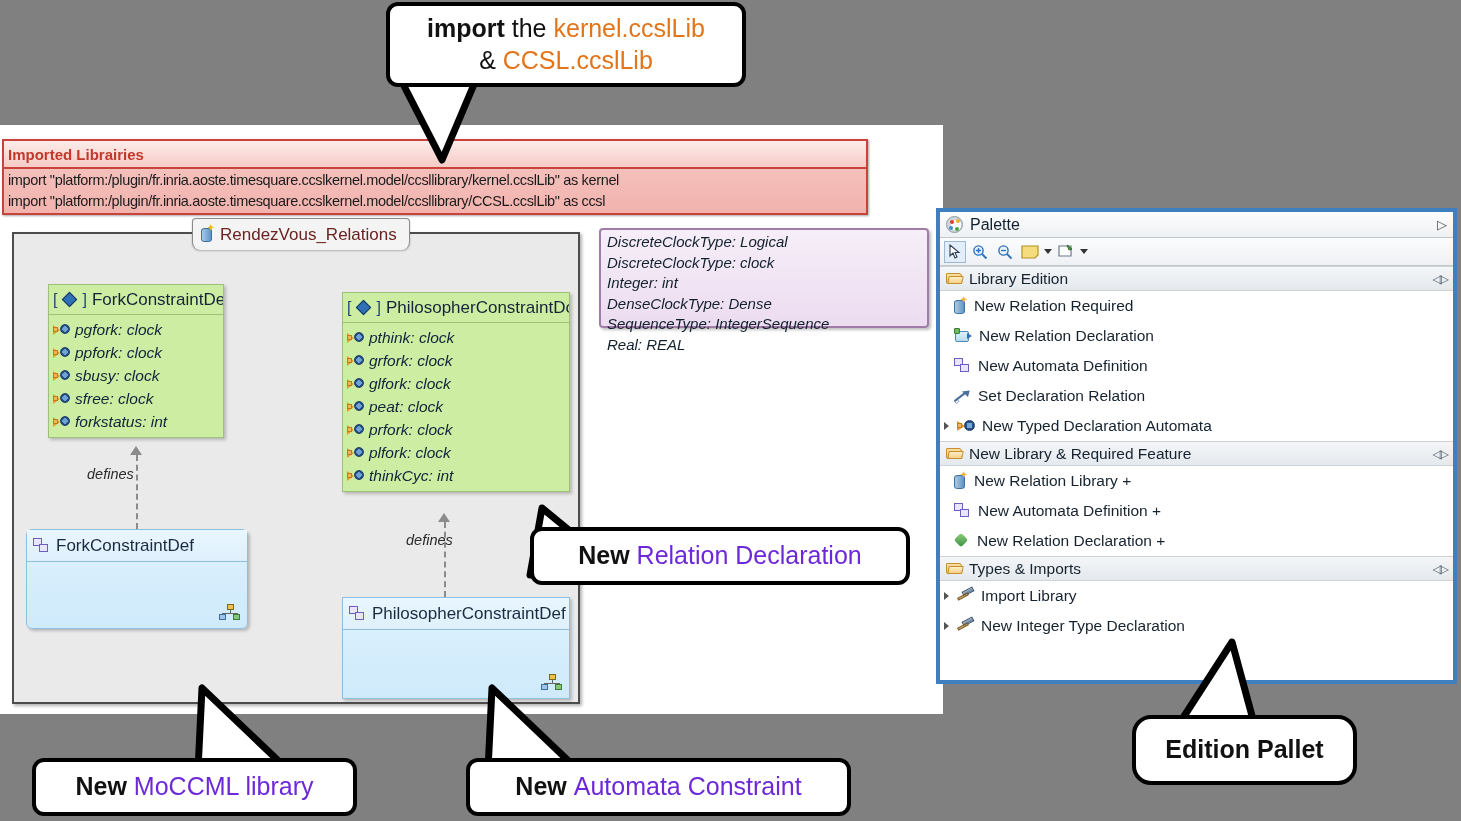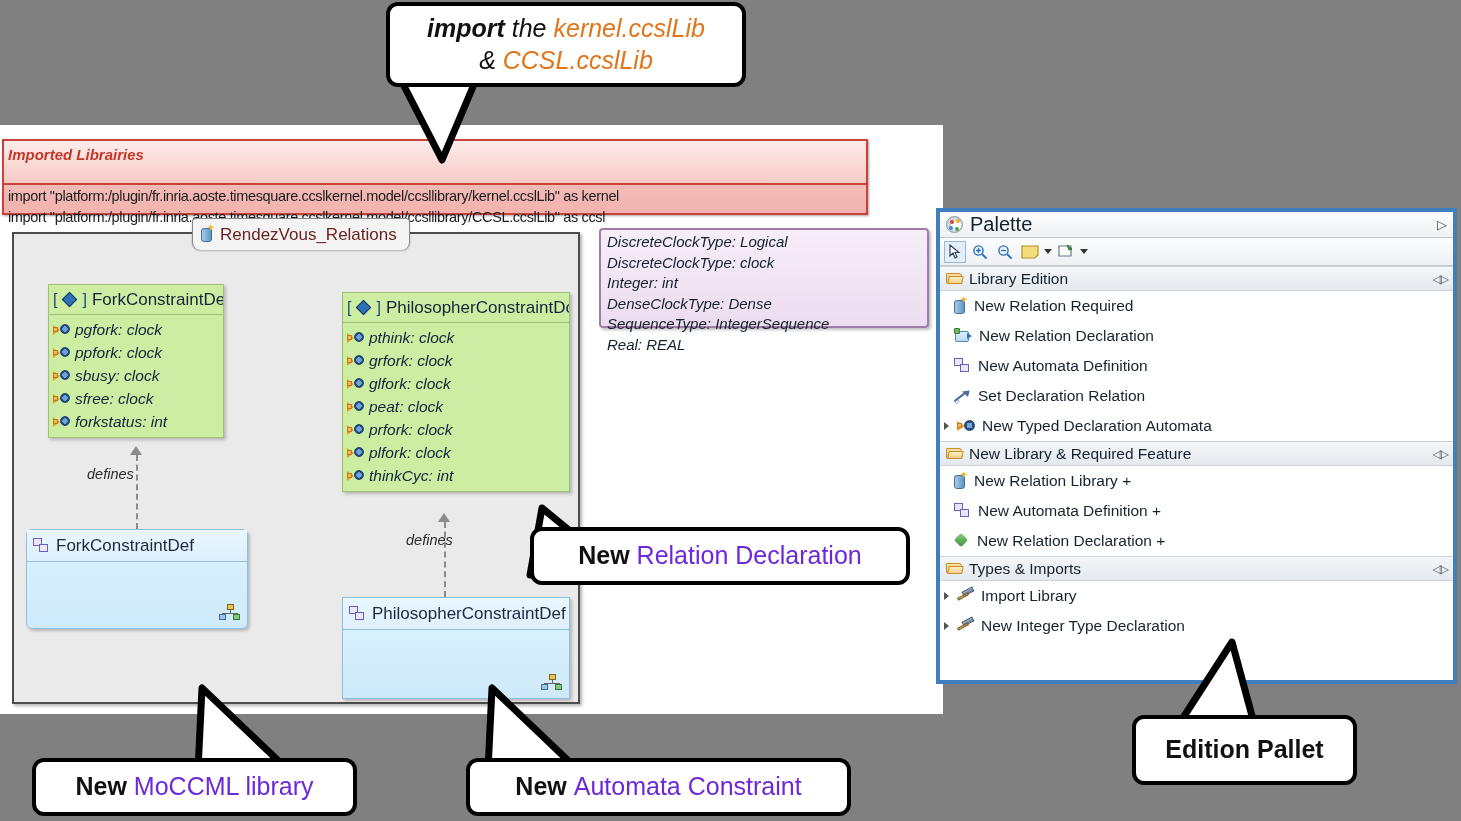--- a/index.html
+++ b/index.html
@@ -17,22 +17,22 @@
   }
 
   
   .implib {
     position:absolute; left:2px; top:14px; width:866px; height:76px;
     border:2px solid #c9423c;
     background:linear-gradient(to bottom,#f6c8c4,#f2b3ae);
     box-shadow:1px 1px 2px rgba(0,0,0,.35);
   }
   .implib-title {
-    height:44px; line-height:28px; padding-left:4px;
-    font-style:italic; font-weight:bold; font-size:15px; color:#c0392b;
+    height:28px; line-height:28px; padding-left:4px;
+    font-weight:bold; font-size:15px; color:#c0392b;
     background:linear-gradient(to bottom,#fdecea,#f7cbc6);
     border-bottom:2px solid #c9423c;
     white-space:nowrap; overflow:hidden;
   }
   .implib-body { padding:1px 4px 0 4px; }
   .implib-body div {
     font-size:14.5px; color:#1b1b1b; white-space:nowrap;
     letter-spacing:-0.35px; line-height:21px;
   }
 
@@ -155,21 +155,21 @@
   
   .palette {
     position:absolute; left:936px; top:208px; width:521px; height:476px;
     background:#ffffff; border:4px solid #3f7fbf;
   }
   .pal-hd {
     height:26px; display:flex; align-items:center; padding:0 6px; gap:7px;
     background:linear-gradient(to bottom,#fdfdfd,#eef1f4);
     border-bottom:1px solid #c3c8cd;
   }
-  .pal-hd .t { font-size:20px; color:#11202e; }
+  .pal-hd .t { font-size:16px; color:#11202e; }
   .pal-hd .exp { margin-left:auto; color:#4a4a4a; font-size:13px; }
   .ico-pal { width:17px; height:17px; border-radius:50%;
     background:radial-gradient(circle at 60% 55%, #fdfdfd 42%, #cfd6dd 44%);
     border:1px solid #8c98a4; position:relative; flex:none;}
   .ico-pal i { position:absolute; width:4px; height:4px; border-radius:50%; }
   .ico-pal .c1{left:3px; top:3px; background:#e03e2f;}
   .ico-pal .c2{left:9px; top:2px; background:#f2b01e;}
   .ico-pal .c3{left:2px; top:9px; background:#3f8fd0;}
   .ico-pal .c4{left:8px; top:10px; background:#4aa73e;}
 
@@ -600,21 +600,21 @@
 </svg>
 
 <svg class="tail" style="left:430px; top:670px; width:260px; height:120px;" viewBox="0 0 260 120">
   <path d="M 62 18 L 58 100 L 148 100 Z" fill="#fff" stroke="#000" stroke-width="7" stroke-linejoin="round"></path>
 </svg>
 
 <svg class="tail" style="left:1140px; top:630px; width:220px; height:130px;" viewBox="0 0 220 130">
   <path d="M 92 12 L 30 108 L 118 108 Z" fill="#fff" stroke="#000" stroke-width="7" stroke-linejoin="round"></path>
 </svg>
 
-<div class="bub" style="left:386px; top:2px; width:360px; height:85px;font-style:italic;">
+<div class="bub" style="left:386px; top:2px; width:360px; height:85px;">
   <div class="t big">
     <span class="b-bold">import</span><span> the </span><span class="hl-orange">kernel.ccslLib</span><br>
     <span>&amp; </span><span class="hl-orange">CCSL.ccslLib</span>
   </div>
 </div>
 
 <div class="bub" style="left:530px; top:527px; width:380px; height:58px;">
   <div class="t big">
     <span class="b-bold">New </span><span class="hl-blue">Relation Declaration</span>
   </div>
@@ -625,15 +625,15 @@
     <span class="b-bold">New </span><span class="hl-blue">MoCCML library</span>
   </div>
 </div>
 
 <div class="bub" style="left:466px; top:758px; width:385px; height:58px;">
   <div class="t big">
     <span class="b-bold">New </span><span class="hl-blue">Automata Constraint</span>
   </div>
 </div>
 
-<div class="bub" style="left:1132px; top:715px; width:225px; height:70px;">
+<div class="bub" style="left:1132px; top:715px; width:225px; height:70px;border-radius:19px;">
   <div class="t big b-bold">Edition Pallet</div>
 </div>
 
 </body></html>

